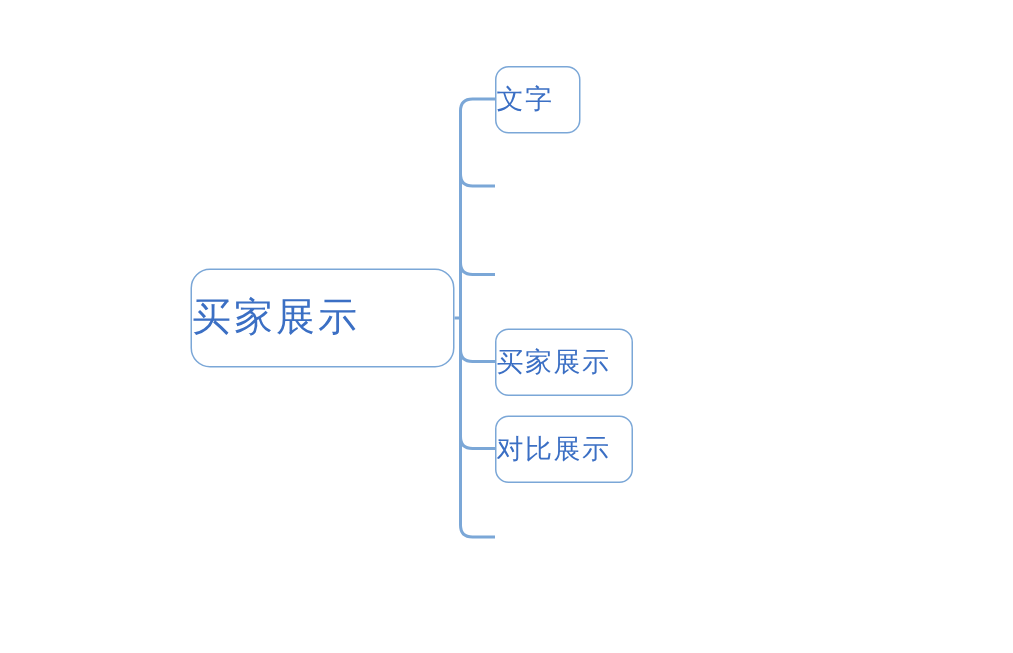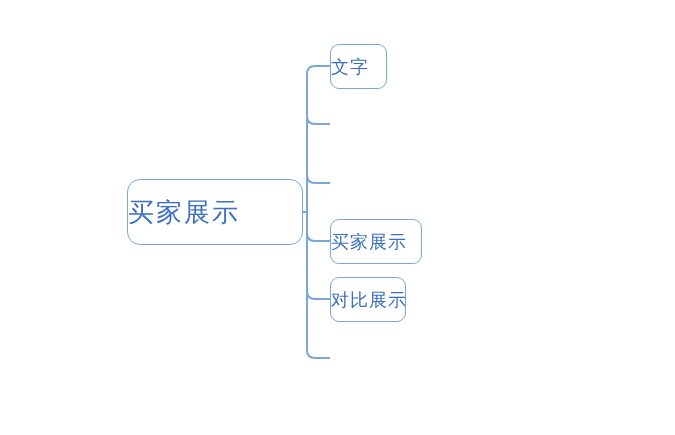--- a/index.html
+++ b/index.html
@@ -82,18 +82,18 @@
   <div class="node node-child" style="left:330px; top:44px; width:57px;">
     <span class="node-label">文字</span>
   </div>
 
 
 
   <div class="node node-child" style="left:330px; top:219px; width:92px;">
     <span class="node-label">买家展示</span>
   </div>
 
-  <div class="node node-child" style="left:330px; top:277px; width:76px;">
+  <div class="node node-child" style="left:330px; top:277px; width:92px;">
     <span class="node-label">对比展示</span>
   </div>
 
 
 </div>
 
 </body></html>

